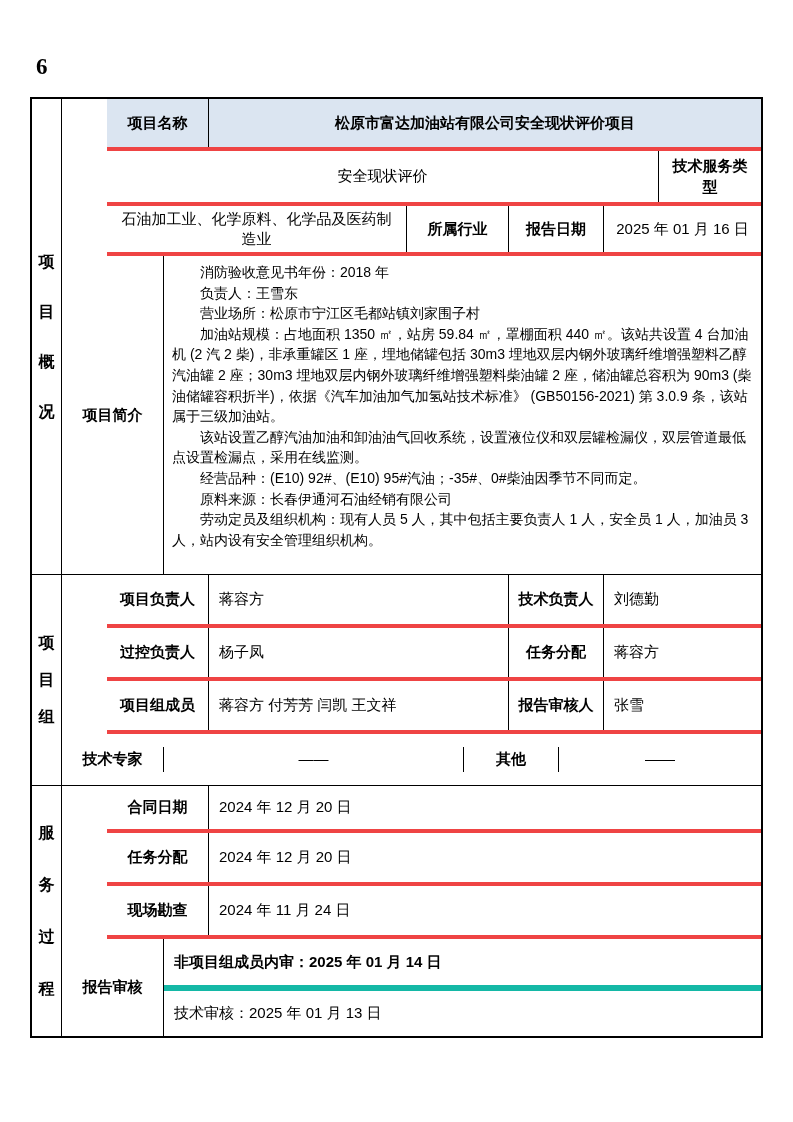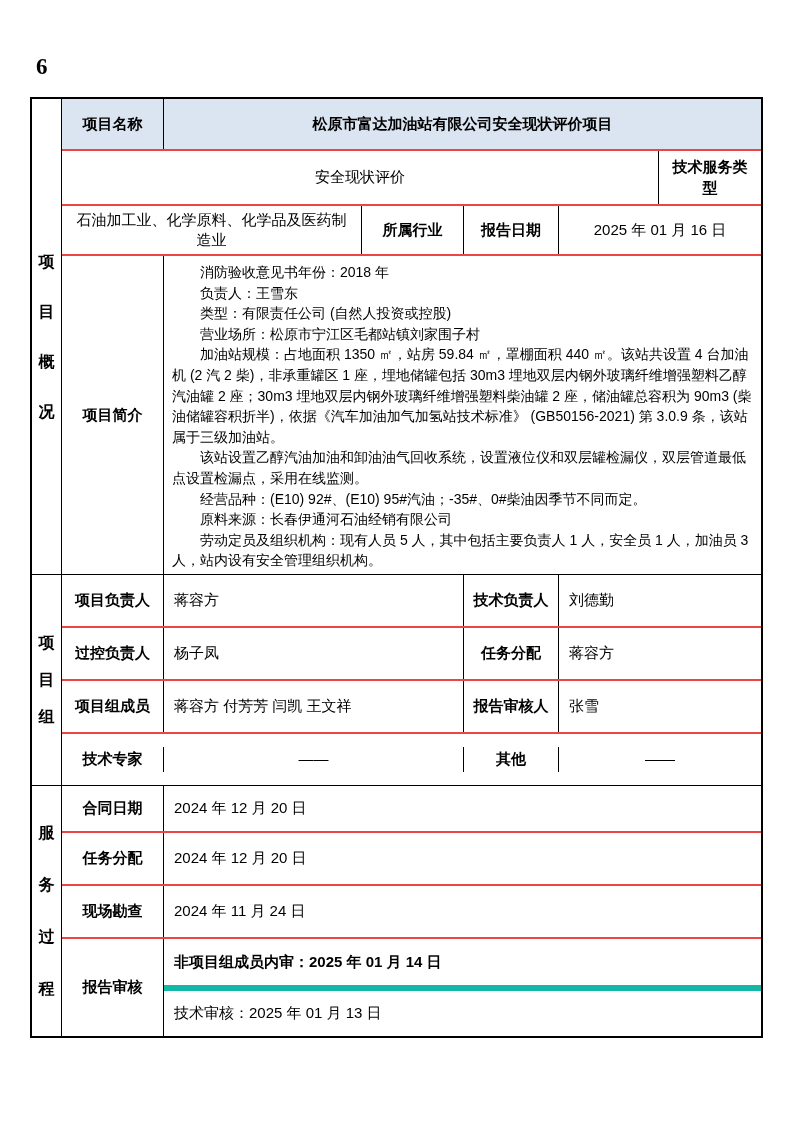--- a/index.html
+++ b/index.html
@@ -20,21 +20,21 @@
   .section { display:flex; }
   .section:not(:last-child) { border-bottom:1px solid #000; }
   .vcol {
     flex:0 0 30px; box-sizing:border-box; border-right:1px solid #000;
     display:flex; flex-direction:column; align-items:center; justify-content:center;
     font-size:16px; font-weight:700; line-height:1;
   }
   .g34 { gap:34px; } .g21 { gap:21px; } .g36 { gap:36px; }
   .sbody { flex:1; min-width:0; display:flex; flex-direction:column; }
   .row { display:flex; box-sizing:border-box; min-height:0; }
-  .row:not(:last-child) { border-bottom:2px solid #ef4444; }
+  .row:not(:last-child) { border-bottom:4px solid #ef4444;margin-left:45px; }
   .cell { box-sizing:border-box; display:flex; align-items:center; min-width:0; }
   .cell:not(:last-child) { border-right:1px solid #000; }
   .label {
     justify-content:center; text-align:center; font-weight:700;
     font-size:15px; padding:2px 10px; line-height:1.35;
   }
   .w-label { flex:0 0 102px; }
   .w-v1   { flex:0 0 300px; }
   .w-l2   { flex:0 0 95px; padding:2px 8px; }
   .flex1  { flex:1; }
@@ -87,21 +87,20 @@
           <div class="cell value center w-v1">石油加工业、化学原料、化学品及医药制造业</div>
           <div class="cell label w-label">所属行业</div>
           <div class="cell label w-l2">报告日期</div>
           <div class="cell value center flex1">2025 年 01 月 16 日</div>
         </div>
         <div class="row h318">
           <div class="cell label w-label">项目简介</div>
           <div class="cell summary flex1">
             <p>消防验收意见书年份：2018 年</p>
             <p>负责人：王雪东</p>
-            <p>类型：有限责任公司 (自然人投资或控股)</p>
             <p>营业场所：松原市宁江区毛都站镇刘家围子村</p>
             <p>加油站规模：占地面积 1350 ㎡，站房 59.84 ㎡，罩棚面积 440 ㎡。该站共设置 4 台加油机 (2 汽 2 柴)，非承重罐区 1 座，埋地储罐包括 30m3 埋地双层内钢外玻璃纤维增强塑料乙醇汽油罐 2 座；30m3 埋地双层内钢外玻璃纤维增强塑料柴油罐 2 座，储油罐总容积为 90m3 (柴油储罐容积折半)，依据《汽车加油加气加氢站技术标准》 (GB50156-2021) 第 3.0.9 条，该站属于三级加油站。</p>
             <p>该站设置乙醇汽油加油和卸油油气回收系统，设置液位仪和双层罐检漏仪，双层管道最低点设置检漏点，采用在线监测。</p>
             <p>经营品种：(E10) 92#、(E10) 95#汽油；-35#、0#柴油因季节不同而定。</p>
             <p>原料来源：长春伊通河石油经销有限公司</p>
             <p>劳动定员及组织机构：现有人员 5 人，其中包括主要负责人 1 人，安全员 1 人，加油员 3 人，站内设有安全管理组织机构。</p>
           </div>
         </div>
       </div>
     </div>

